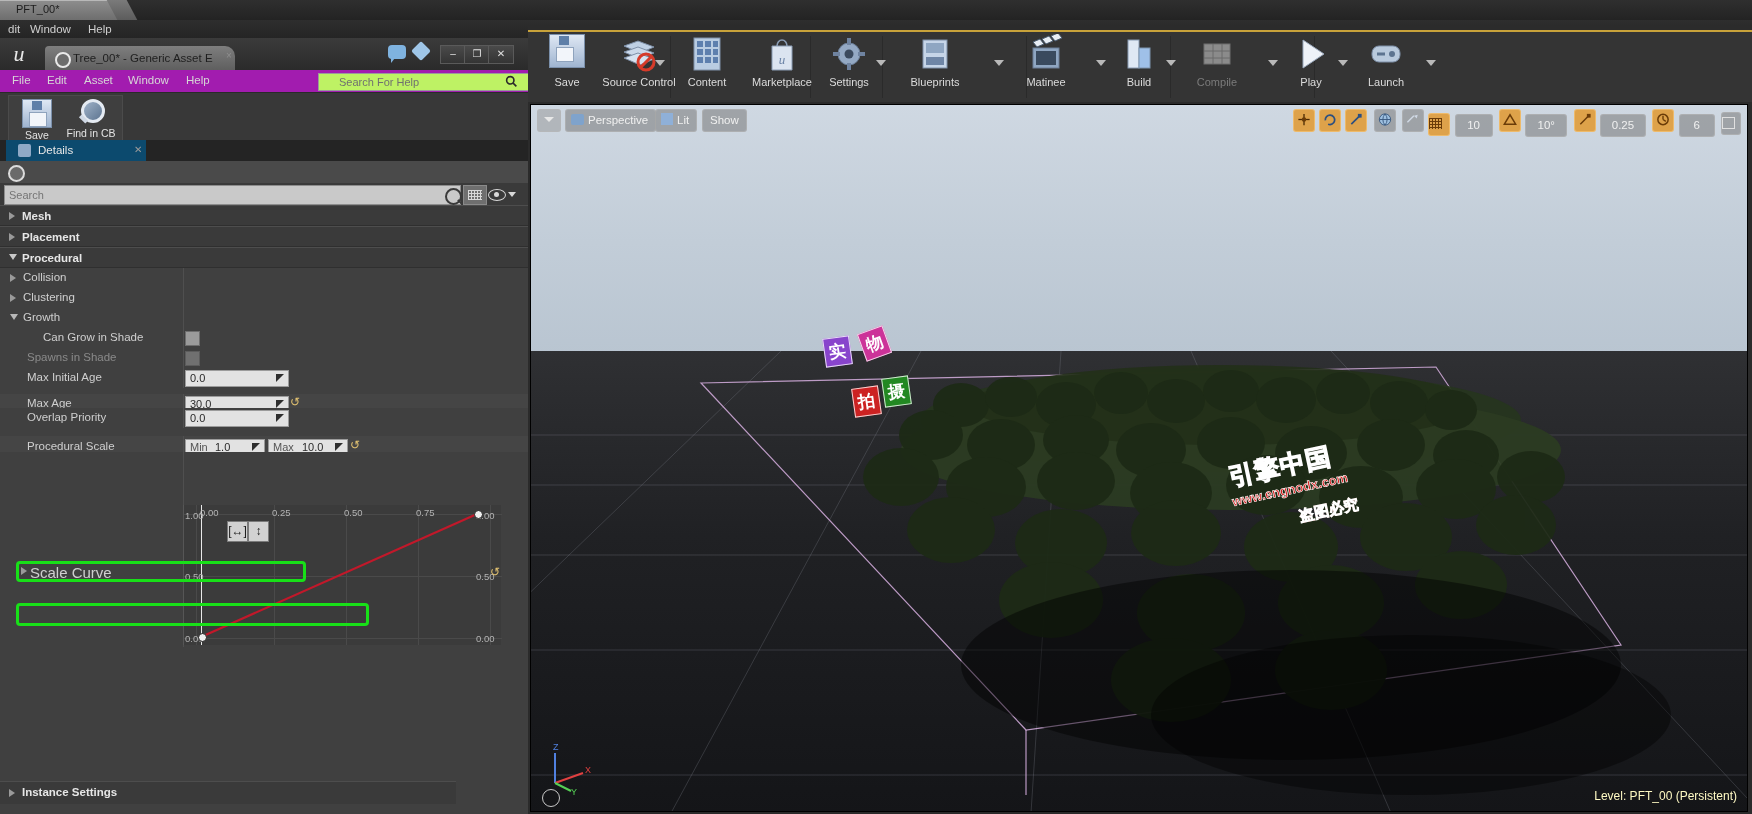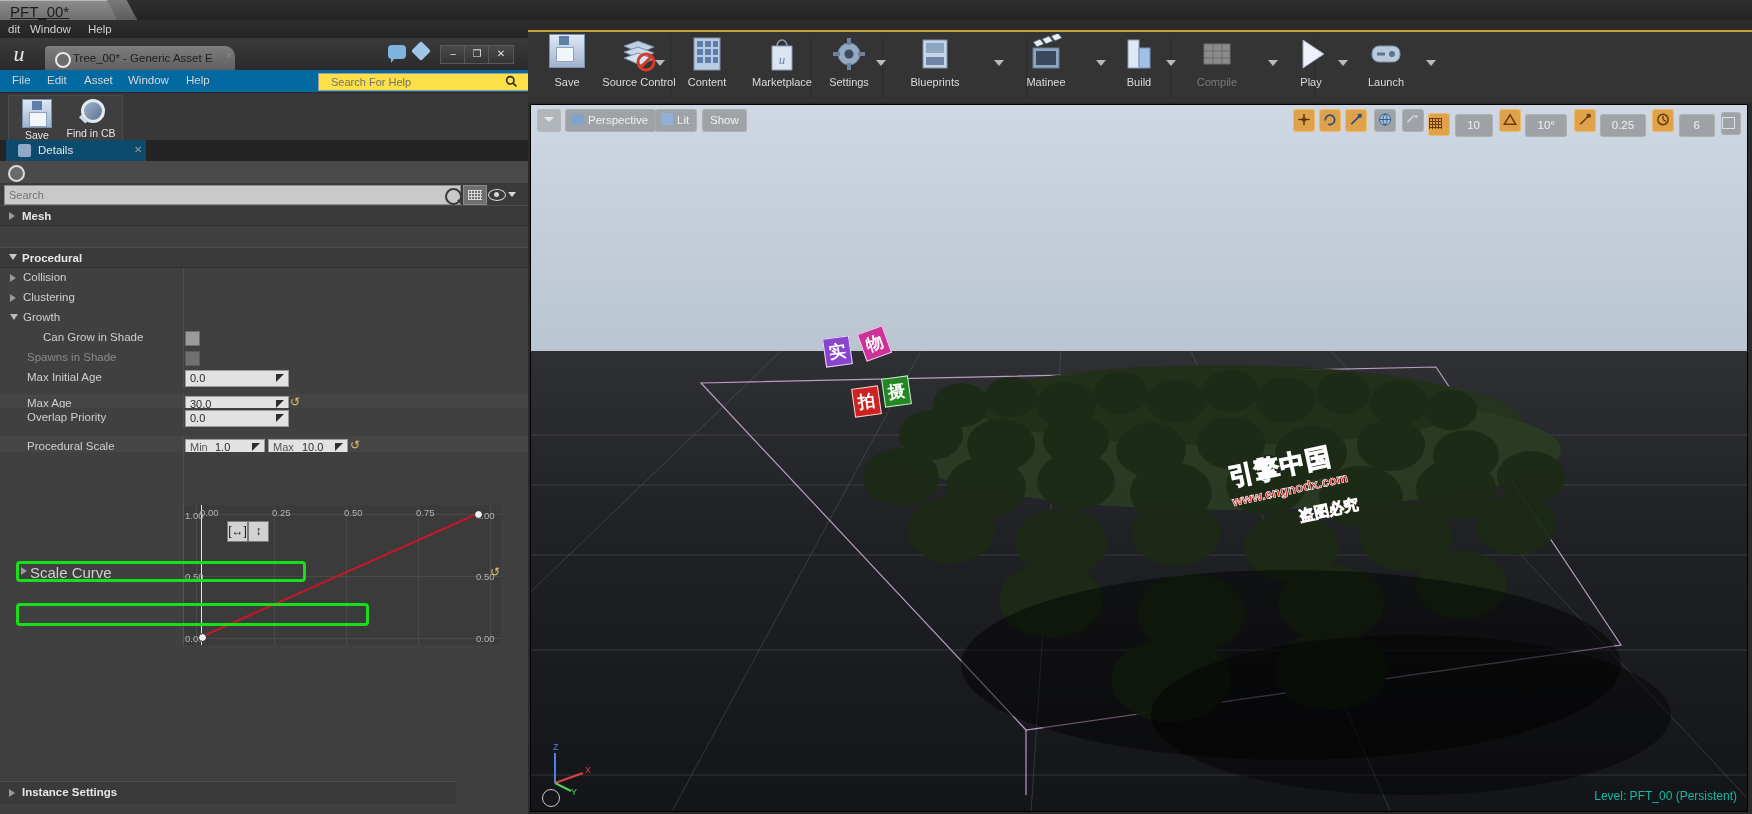--- a/index.html
+++ b/index.html
@@ -9,21 +9,21 @@
   
   .outer-titlebar{position:absolute;left:0;top:0;width:1752px;height:20px;
     background:linear-gradient(#2f2f2f,#232323);}
   .outer-tab{position:absolute;left:0;top:0;width:120px;height:20px;
     background:linear-gradient(#8e8e8e,#6e6e6e);
     border-top-right-radius:9px;
     box-shadow:inset 0 1px 0 #b8b8b8;}
   .outer-tab-skew{position:absolute;left:112px;top:0;width:20px;height:20px;
     background:linear-gradient(#7a7a7a,#5c5c5c);
     transform:skewX(28deg);}
-  .outer-tab-label{position:absolute;left:10px;top:3px;font-size:15px;color:#1d1d1d;z-index:4;text-decoration:underline;}
+  .outer-tab-label{position:absolute;left:16px;top:3px;font-size:11px;color:#1d1d1d;z-index:4;}
   .outer-menu{position:absolute;left:0;top:20px;width:1752px;height:18px;
     background:linear-gradient(#2e2e2e,#252525);}
   .outer-menu span{position:absolute;top:3px;font-size:11.5px;color:#cfcfcf;}
 
   
   .ae{position:absolute;left:0;top:38px;width:528px;height:776px;background:#2a2a2a;
       border-right:2px solid #101010;}
   .ae-title{position:absolute;left:0;top:0;width:528px;height:32px;
       background:linear-gradient(#3b3b3b,#2b2b2b);}
   .ue-logo{position:absolute;left:6px;top:4px;width:26px;height:24px;color:#e8e8e8;
@@ -35,24 +35,24 @@
       border:2px solid #e9e9e9;background:#6d6d6d;}
   .ae-tab-x{position:absolute;top:12px;font-size:10px;color:#8e8e8e;}
   .ae-icon-chat{position:absolute;left:388px;top:7px;width:18px;height:14px;
       background:#7fb3e0;border-radius:4px;}
   .ae-icon-chat:after{content:"";position:absolute;left:3px;top:13px;border-left:4px solid #7fb3e0;
       border-bottom:5px solid transparent;}
   .ae-icon-diamond{position:absolute;left:414px;top:6px;width:14px;height:14px;
       background:#9fc6e8;transform:rotate(45deg);border-radius:2px;}
   .winbtn{position:absolute;top:7px;width:24px;height:17px;background:linear-gradient(#4a4a4a,#343434);
       border:1px solid #5a5a5a;color:#e0e0e0;font-size:10px;text-align:center;line-height:15px;}
-  .ae-menu{position:absolute;left:0;top:32px;width:528px;height:22px;background:#0369a1;}
+  .ae-menu{position:absolute;left:0;top:32px;width:528px;height:22px;background:#a21caf;}
   .ae-menu .mi{position:absolute;top:4px;font-size:11.5px;color:#d6d6d6;}
   .ae-search{position:absolute;left:318px;top:35px;width:200px;height:16px;
-      background:#fde047;border:1px solid #9a9a9a;color:#707070;font-size:11px;padding-left:12px;line-height:16px;}
+      background:#bef264;border:1px solid #9a9a9a;color:#707070;font-size:11px;padding-left:20px;line-height:16px;}
   .ae-search-ico{position:absolute;left:505px;top:37px;width:13px;height:13px;}
 
   
   .ae-toolbar{position:absolute;left:0;top:55px;width:528px;height:47px;background:#383838;}
   .ae-tb-inner{position:absolute;left:8px;top:2px;width:113px;height:45px;background:#3f3f3f;border:1px solid #4b4b4b;}
   .tb-item{position:absolute;top:3px;width:52px;text-align:center;}
   .tb-item .lbl{font-size:10.5px;color:#e2e2e2;margin-top:1px;display:block;}
   .floppy{width:28px;height:27px;margin:0 auto;background:linear-gradient(#dfe8f4,#9fb4d0);
       border:1px solid #7b90ab;position:relative;}
   .floppy:after{content:"";position:absolute;left:6px;top:12px;width:16px;height:13px;background:#f2f5fa;border:1px solid #8fa3bd;}
@@ -148,21 +148,21 @@
 
   .vp-tb{position:absolute;left:6px;top:4px;height:22px;}
   .vbtn{position:absolute;top:0;height:21px;background:rgba(120,120,120,.55);
       border:1px solid rgba(185,185,185,.55);border-radius:3px;color:#f0f0f0;font-size:11.5px;
       line-height:20px;padding:0 7px;white-space:nowrap;}
   .vbtn.org{background:rgba(226,150,40,.82);border-color:rgba(240,190,110,.85);}
   .vbtn.pl{background:rgba(150,150,150,.5);}
 
   .axis{position:absolute;left:14px;bottom:20px;width:52px;height:52px;}
 
-  .lvl{position:absolute;right:10px;bottom:8px;font-size:12px;color:#14b8a6;}
+  .lvl{position:absolute;right:10px;bottom:8px;font-size:12px;color:#fef9c3;}
 
   
   .wm{position:absolute;pointer-events:none;font-weight:bold;}
   .wm1{left:697px;top:345px;transform:rotate(-12deg);font-size:25px;color:#ff4fe0;
       -webkit-text-stroke:1.2px #ffffff;letter-spacing:1px;}
   .wm2{left:700px;top:377px;transform:rotate(-12deg);font-size:13px;color:#d81b1b;
       -webkit-text-stroke:.6px #ffffff;}
   .wm3{left:768px;top:396px;transform:rotate(-12deg);font-size:15px;color:#d81b1b;
       -webkit-text-stroke:.8px #ffffff;}
   .wmbx{position:absolute;font-size:17px;font-weight:bold;color:#ffffff;padding:2px 4px;
@@ -253,20 +253,26 @@
         </div>
       </div>
 
       <div class="prow cat" style="top:44px">
         <div class="tri">
             <div class="hollow-r"></div>
           </div>
         <div class="nm">Mesh</div>
       </div>
 
+      <div class="prow cat" style="top:65px">
+        <div class="tri">
+            <div class="hollow-r"></div>
+          </div>
+        <div class="nm">Placement</div>
+      </div>
 
       <div class="prow cat" style="top:86px">
         <div class="tri">
             <div class="tri-d"></div>
           </div>
         <div class="nm">Procedural</div>
       </div>
 
       <div class="prow sub" style="top:127px">
         <div class="rowline"></div>

